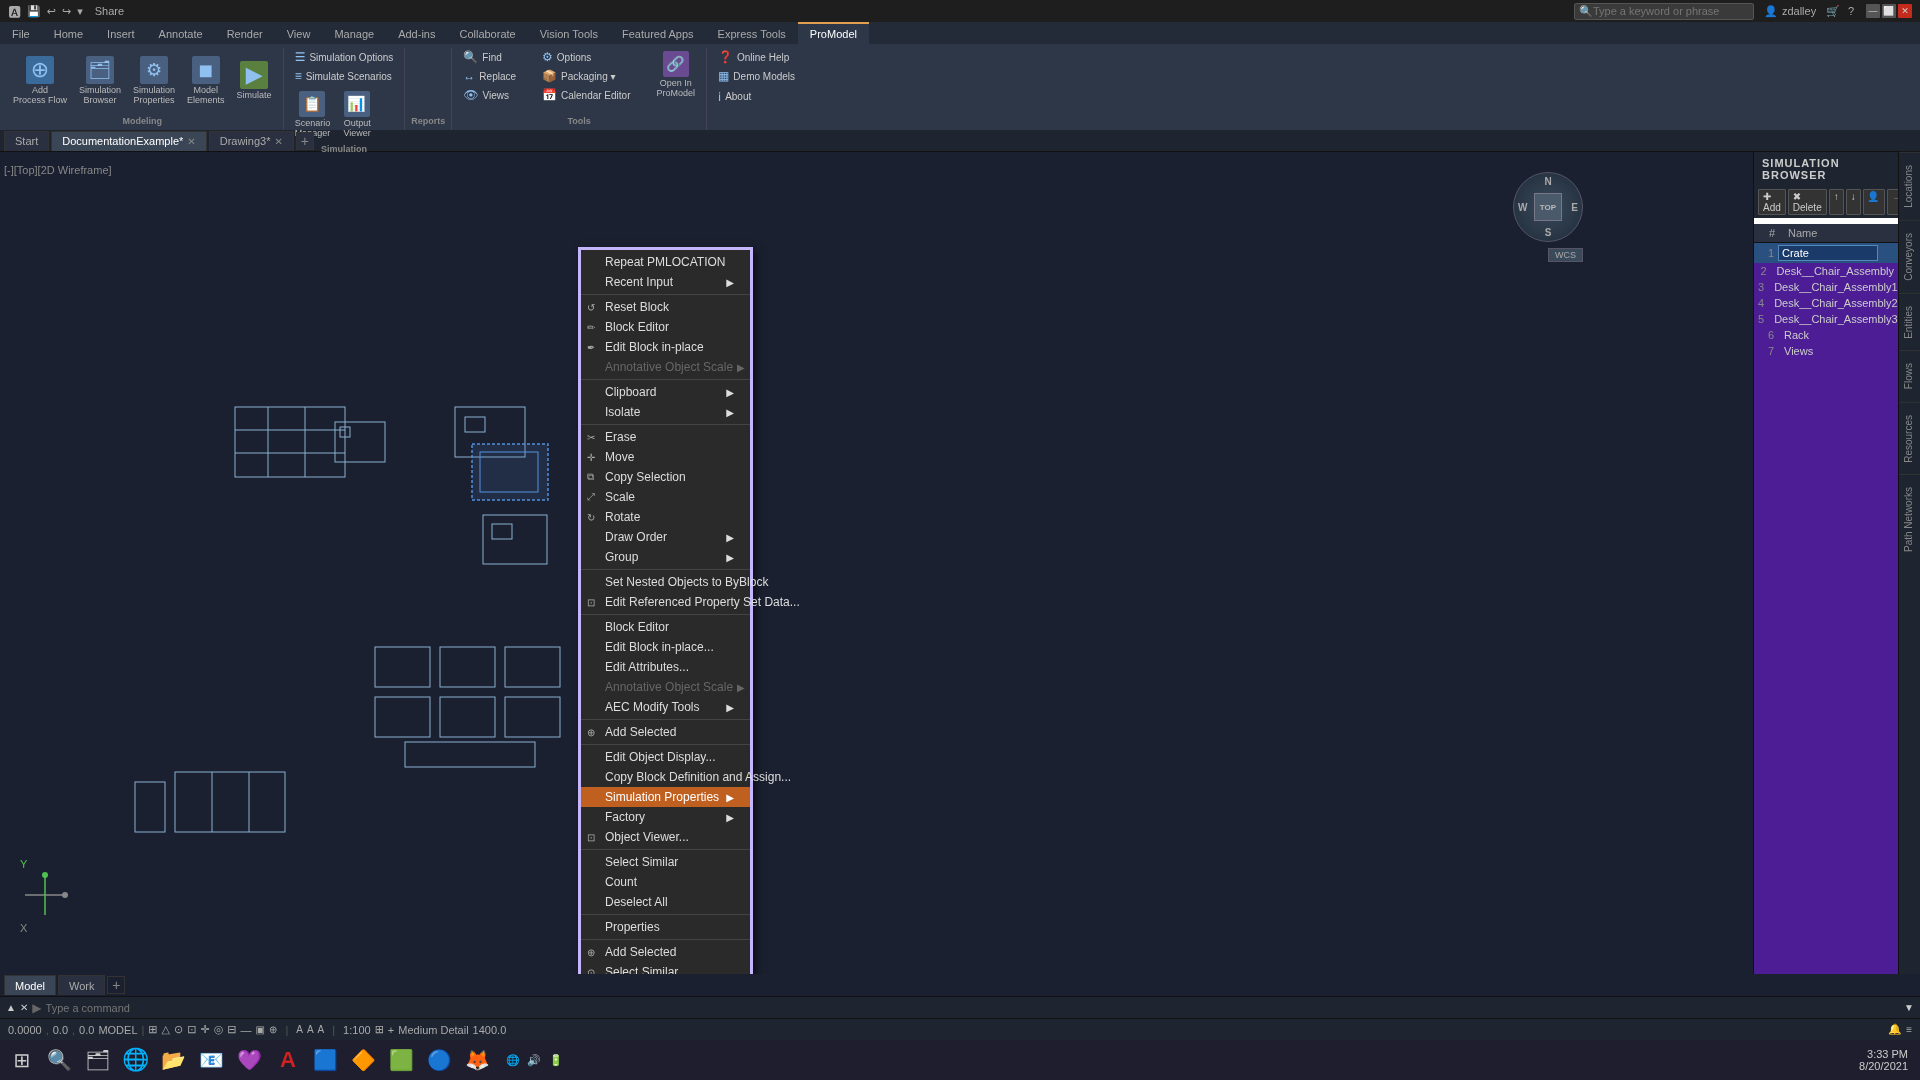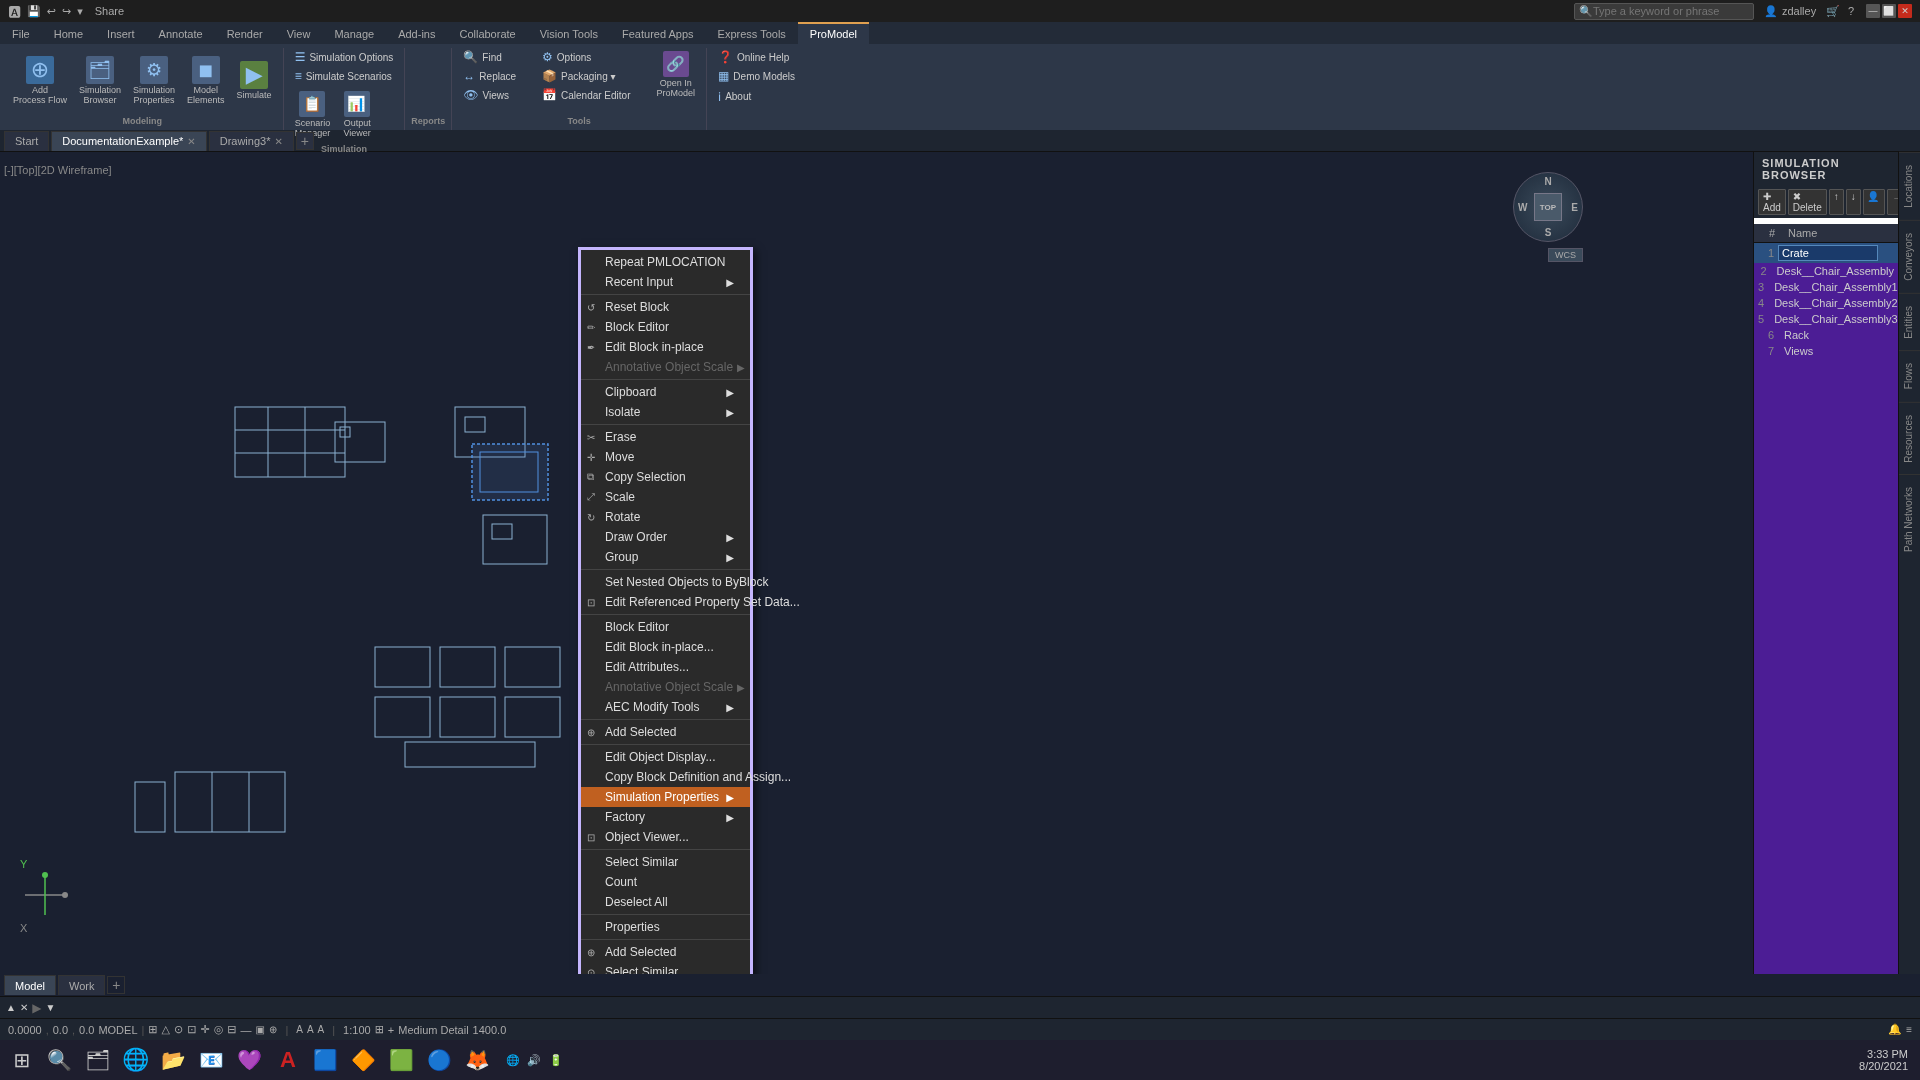--- a/index.html
+++ b/index.html
@@ -983,20 +983,21 @@
 <div id="model-tabs">
   <div class="model-tab active">Model</div>
   <div class="model-tab">Work</div>
   <div class="model-tab-add">+</div>
 </div>
 
 <div id="cmd-line">
   <span style="cursor:pointer;font-size:10px;">▲</span>
   <span style="cursor:pointer;font-size:10px;">✕</span>
   <span style="color:#666;">▶</span>
+  <input id="cmd-input" type="text" placeholder="Type a command" style="">
   <span style="cursor:pointer;font-size:10px;">▼</span>
 </div>
 
 <div id="coord-bar">
   <div class="coord-item">
     <span>0.0000</span>
     <span class="coord-sep">,</span>
     <span>0.0</span>
     <span class="coord-sep">,</span>
     <span>0.0</span>

